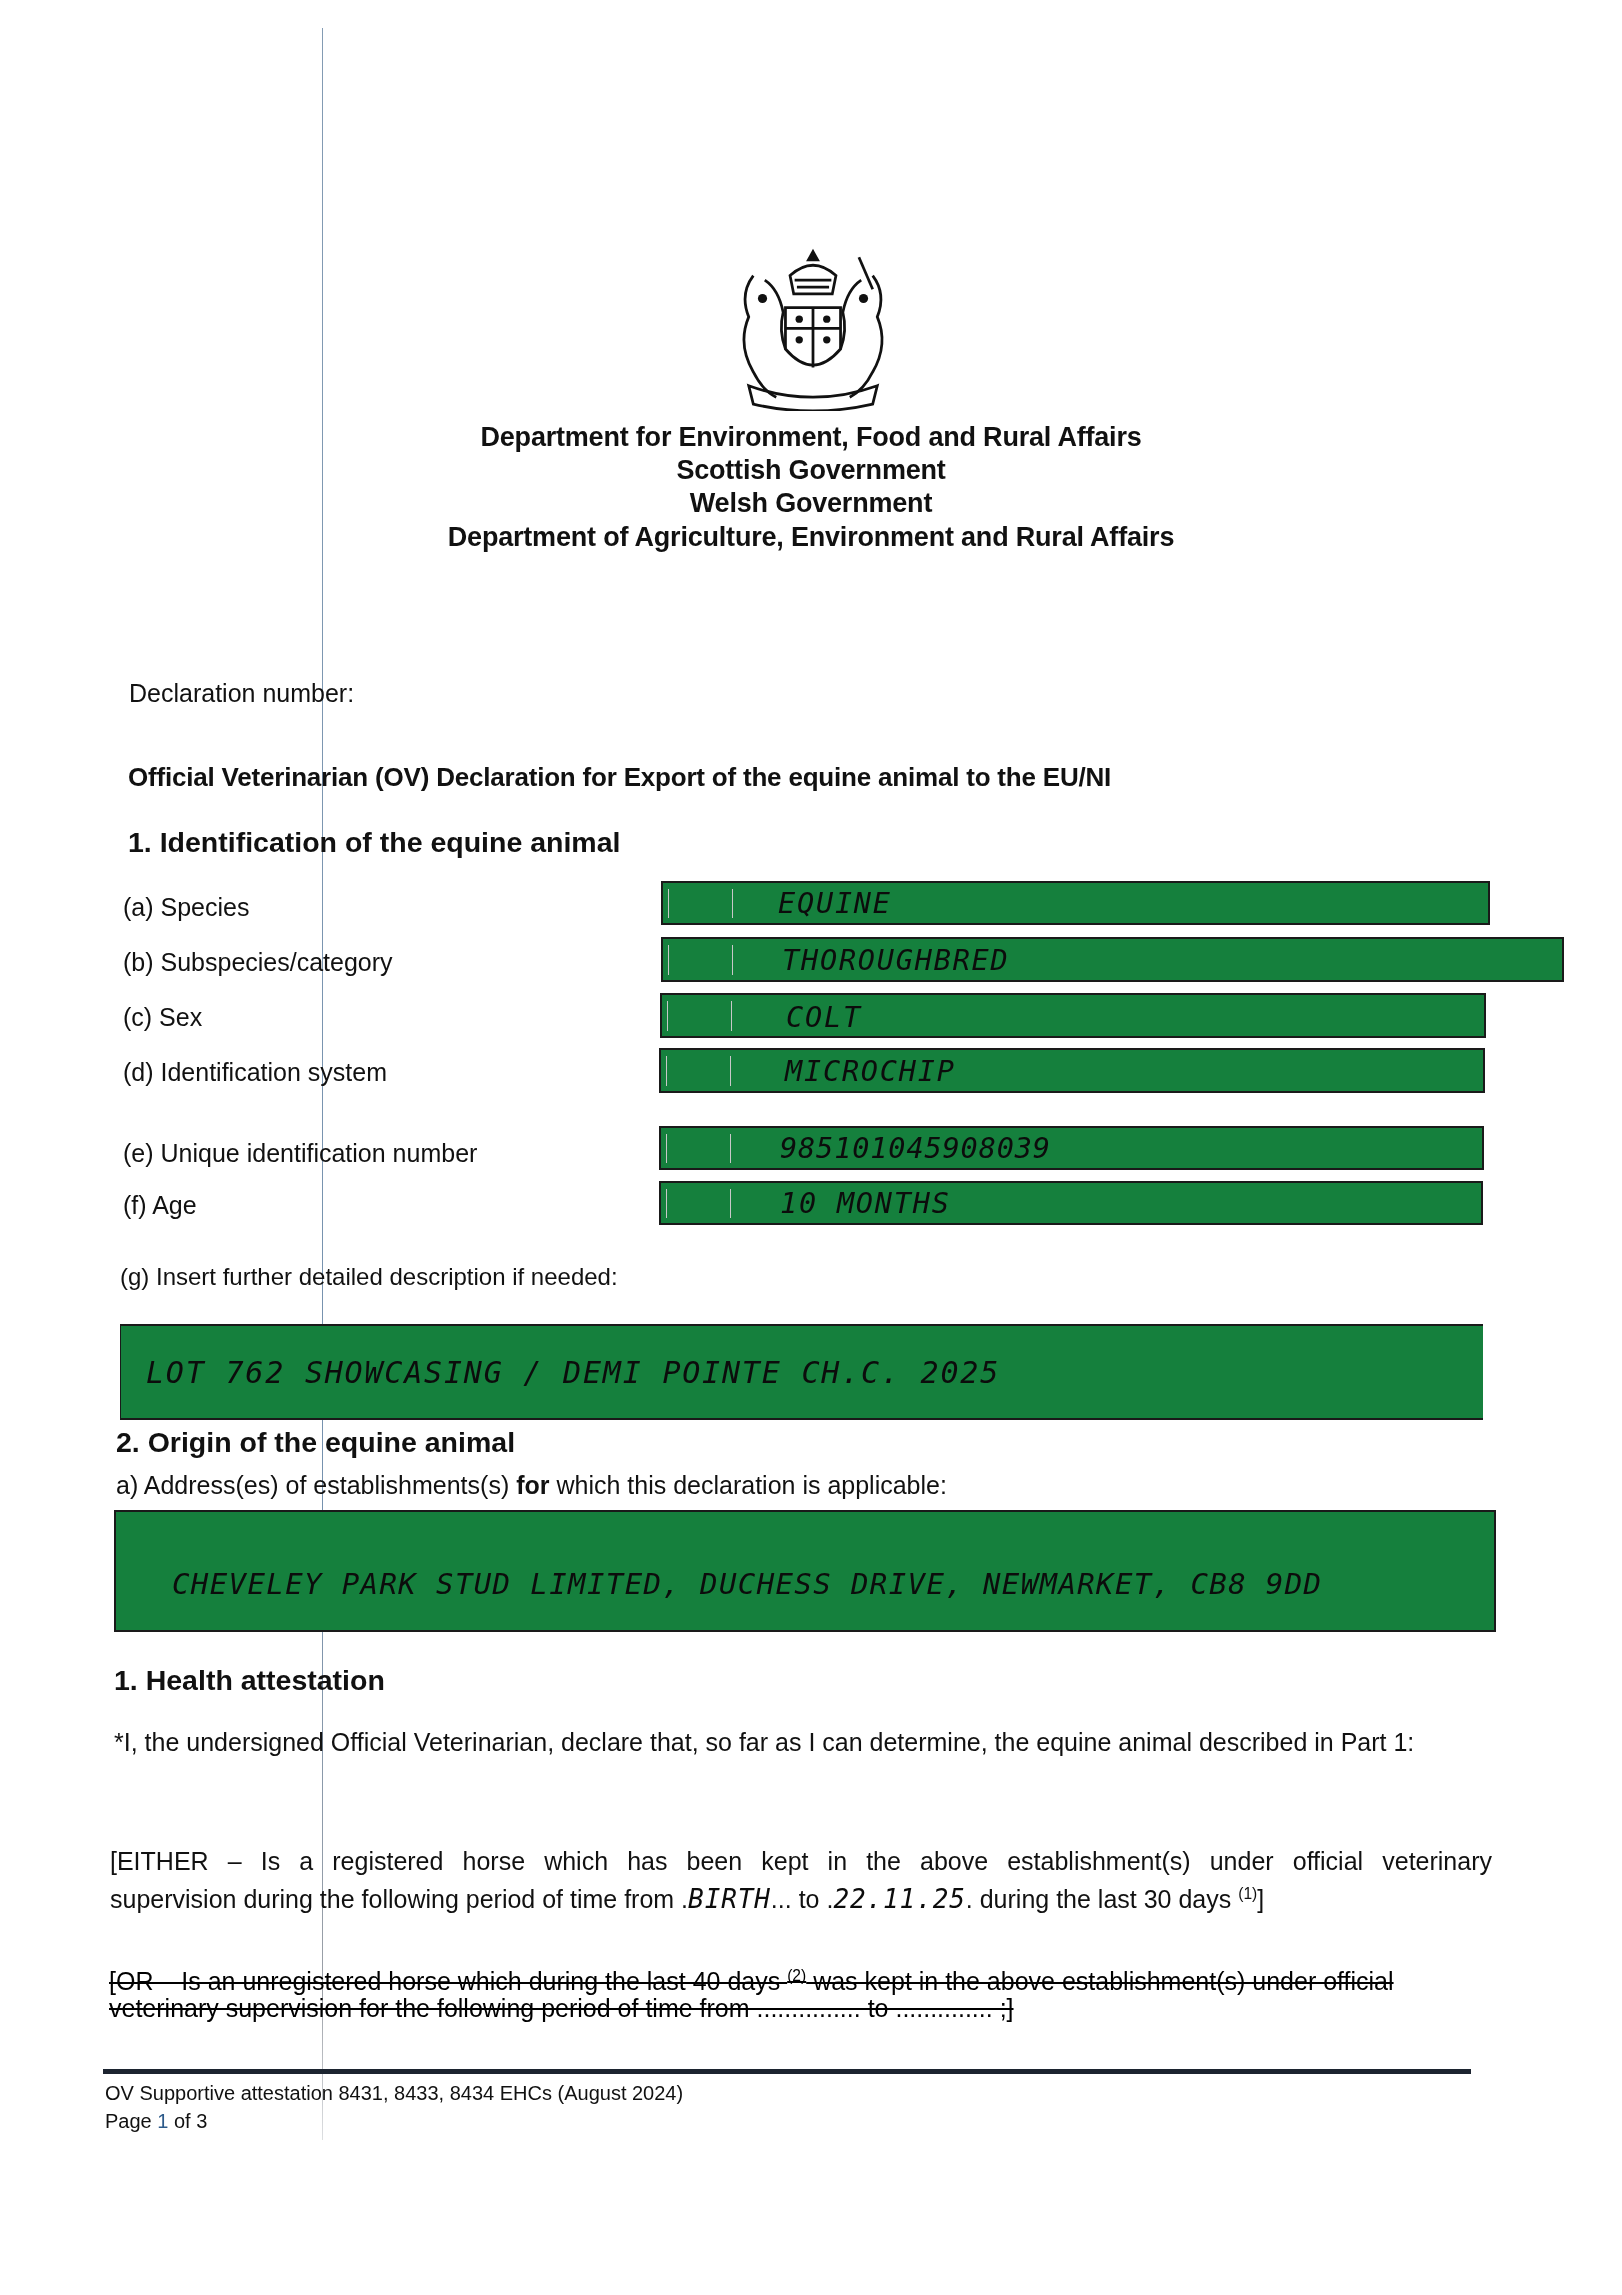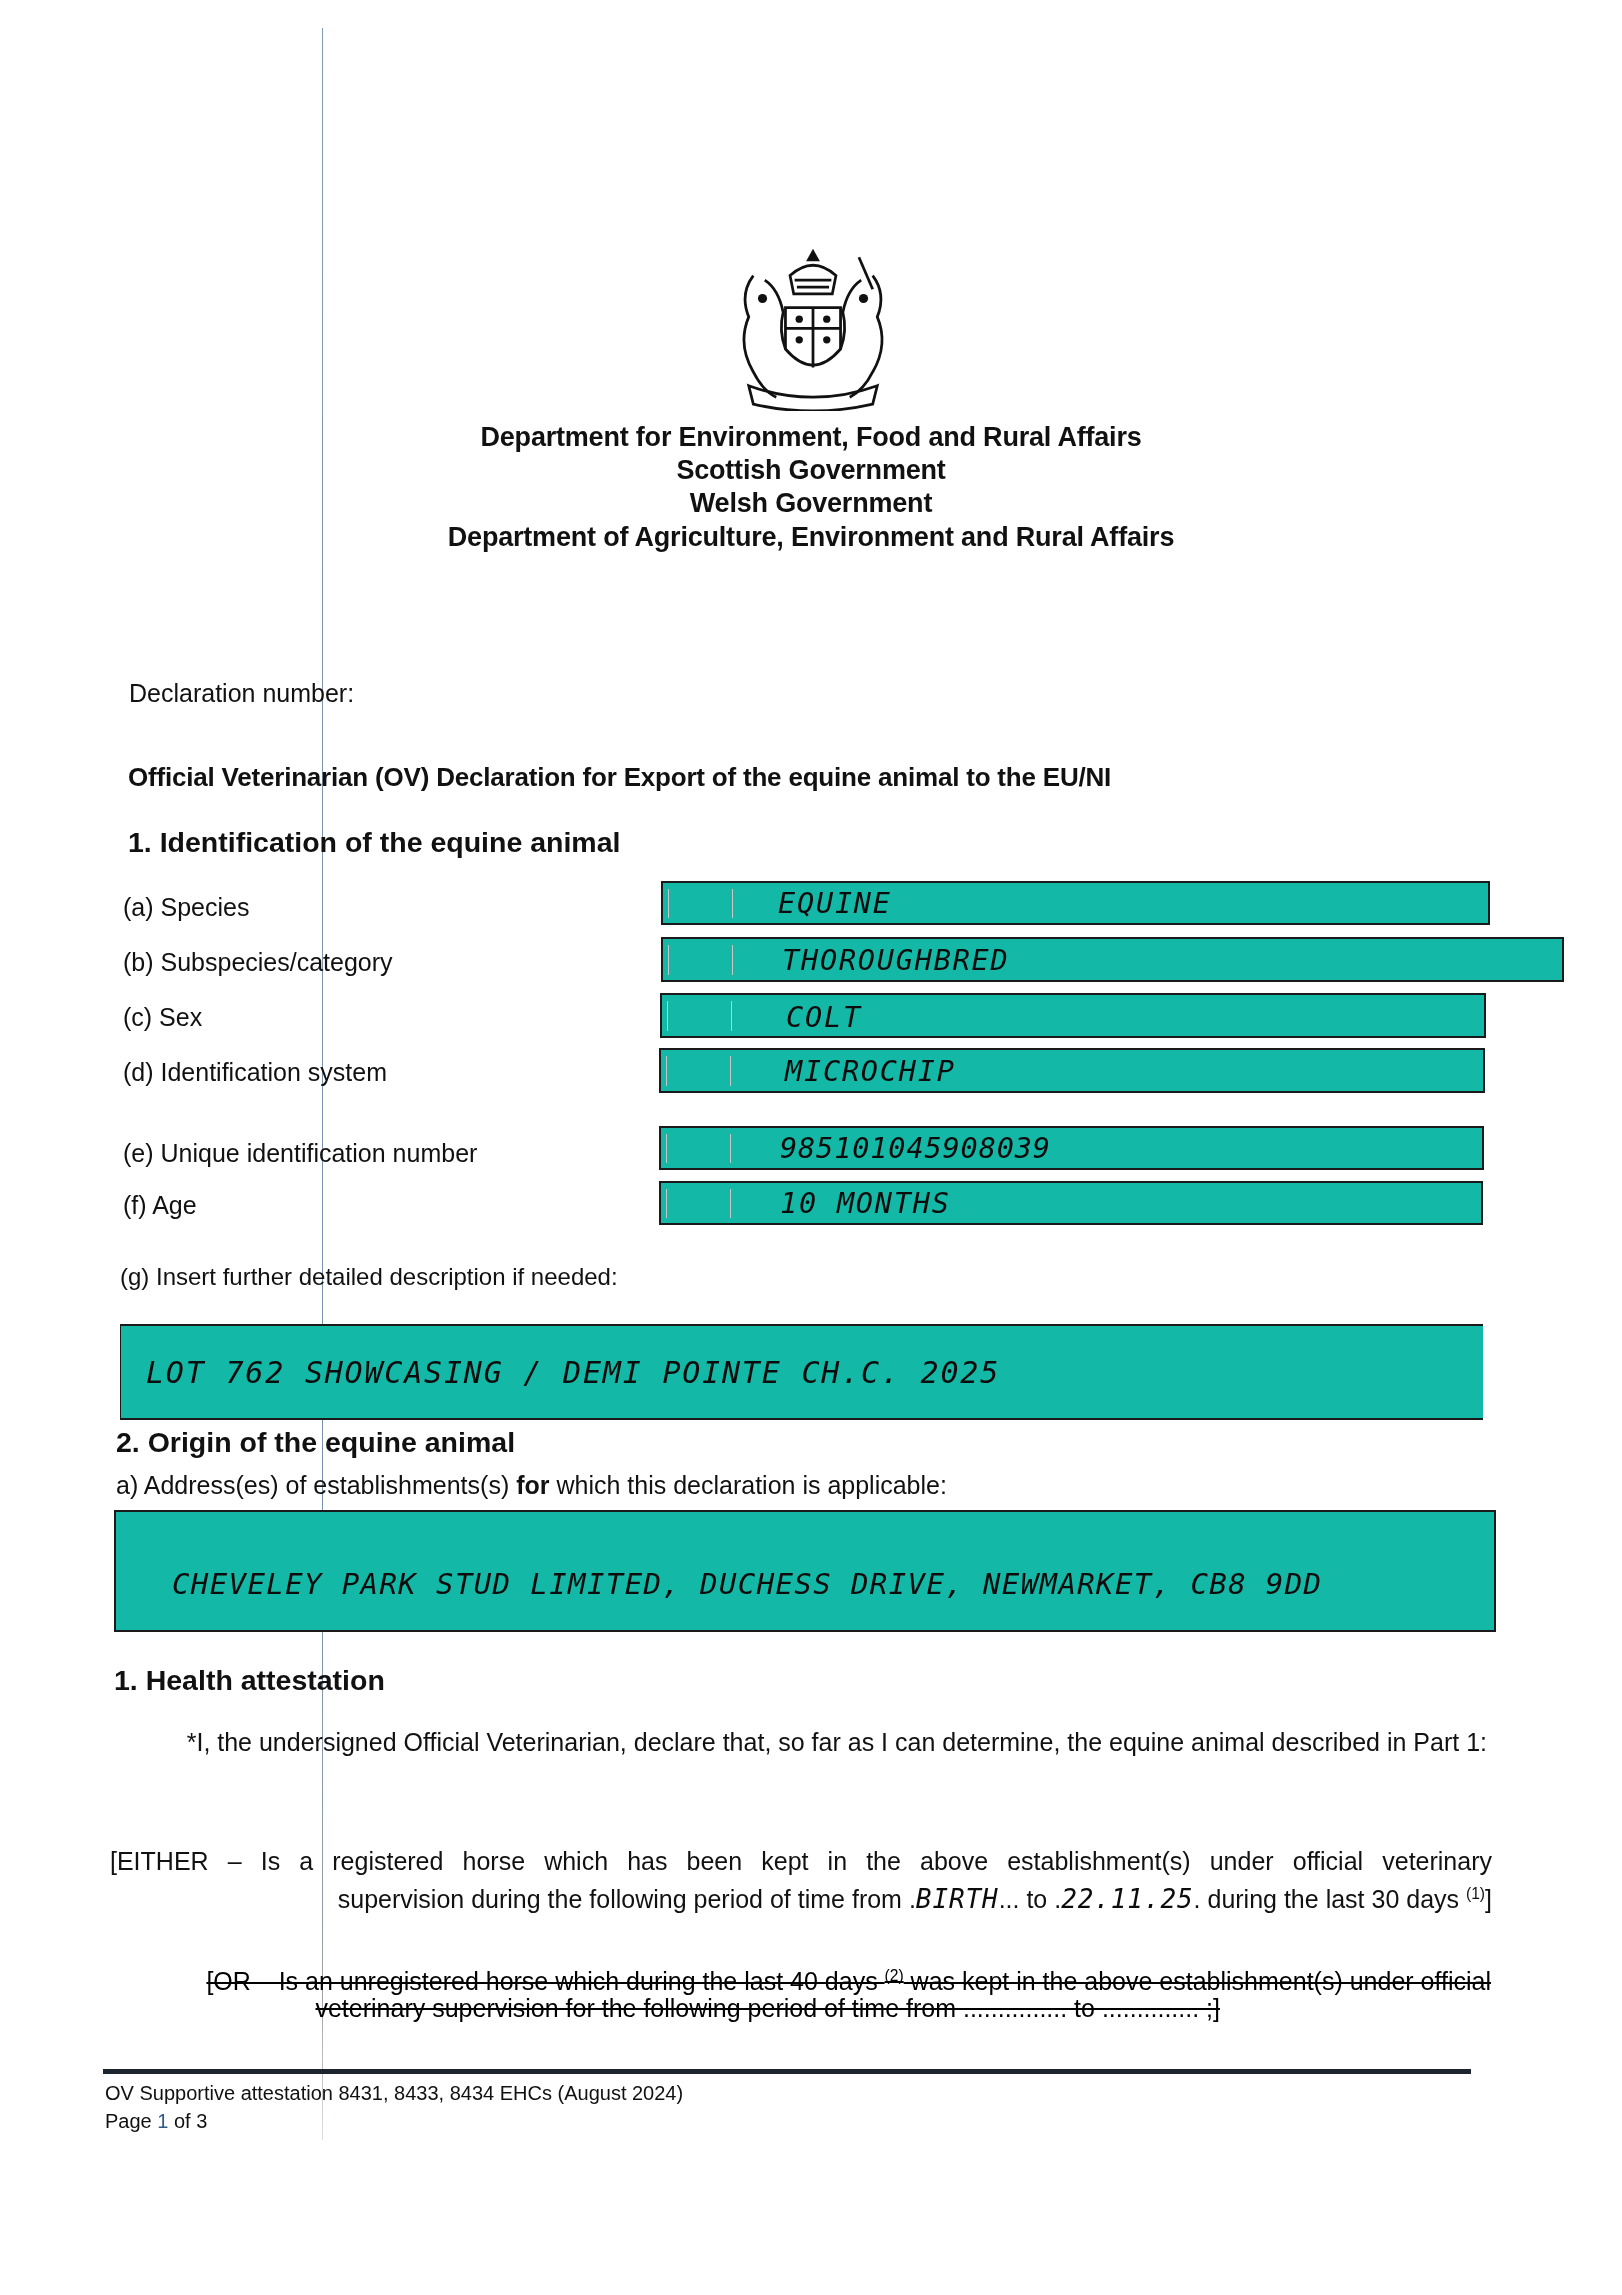--- a/index.html
+++ b/index.html
@@ -11,28 +11,28 @@
     position: absolute; left: 322px; top: 27.5px; width: 1.4px; height: 2112px;
     background: linear-gradient(to bottom, #6e8aa6 0%, #5d7ea0 70%, #8a8f97 93%, #d7d9dc 100%);
     opacity: 0.85;
   }
   .crest { position: absolute; left: 721px; top: 248px; width: 184px; height: 163px; }
   .org { position: absolute; left: 0; width: 1622px; text-align: center; font-weight: bold; font-size: 27px; letter-spacing: -0.2px; }
   .label { position: absolute; font-size: 25px; }
   .title { position: absolute; left: 128px; top: 762px; font-size: 26px; font-weight: bold; letter-spacing: -0.2px; }
   .h2 { position: absolute; font-size: 28.5px; font-weight: bold; }
   .box {
-    position: absolute; border: 2.3px solid #1a1a1a; box-sizing: border-box; background: #14b8a6;
+    position: absolute; border: 2.3px solid #1a1a1a; box-sizing: border-box; background: #15803d;
   }
   .box .tick { position: absolute; top: 5.5px; bottom: 5.5px; width: 1.4px; background: #c8c8c8; }
   .hand {
     position: absolute; font-family: "DejaVu Sans Mono", monospace; font-style: italic;
     font-size: 28.5px; color: #0c0c0c; letter-spacing: 1.8px; white-space: nowrap;
   }
-  .para { position: absolute; font-size: 25px; line-height: 33px; text-align: right; }
+  .para { position: absolute; font-size: 25px; line-height: 33px; }
   .strike { text-decoration: line-through; text-decoration-thickness: 1.8px; color: #000000; }
   .sup { font-size: 15.6px; vertical-align: super; }
   .footer-rule { position: absolute; left: 103px; top: 2069px; width: 1368px; height: 4.6px; background: #1c2430; }
   .foot { position: absolute; left: 105px; font-size: 20px; }
   .pg-num { color: #2c5a8a; }
 </style>
 </head>
 <body>
 
 <div class="scan-line"></div>

